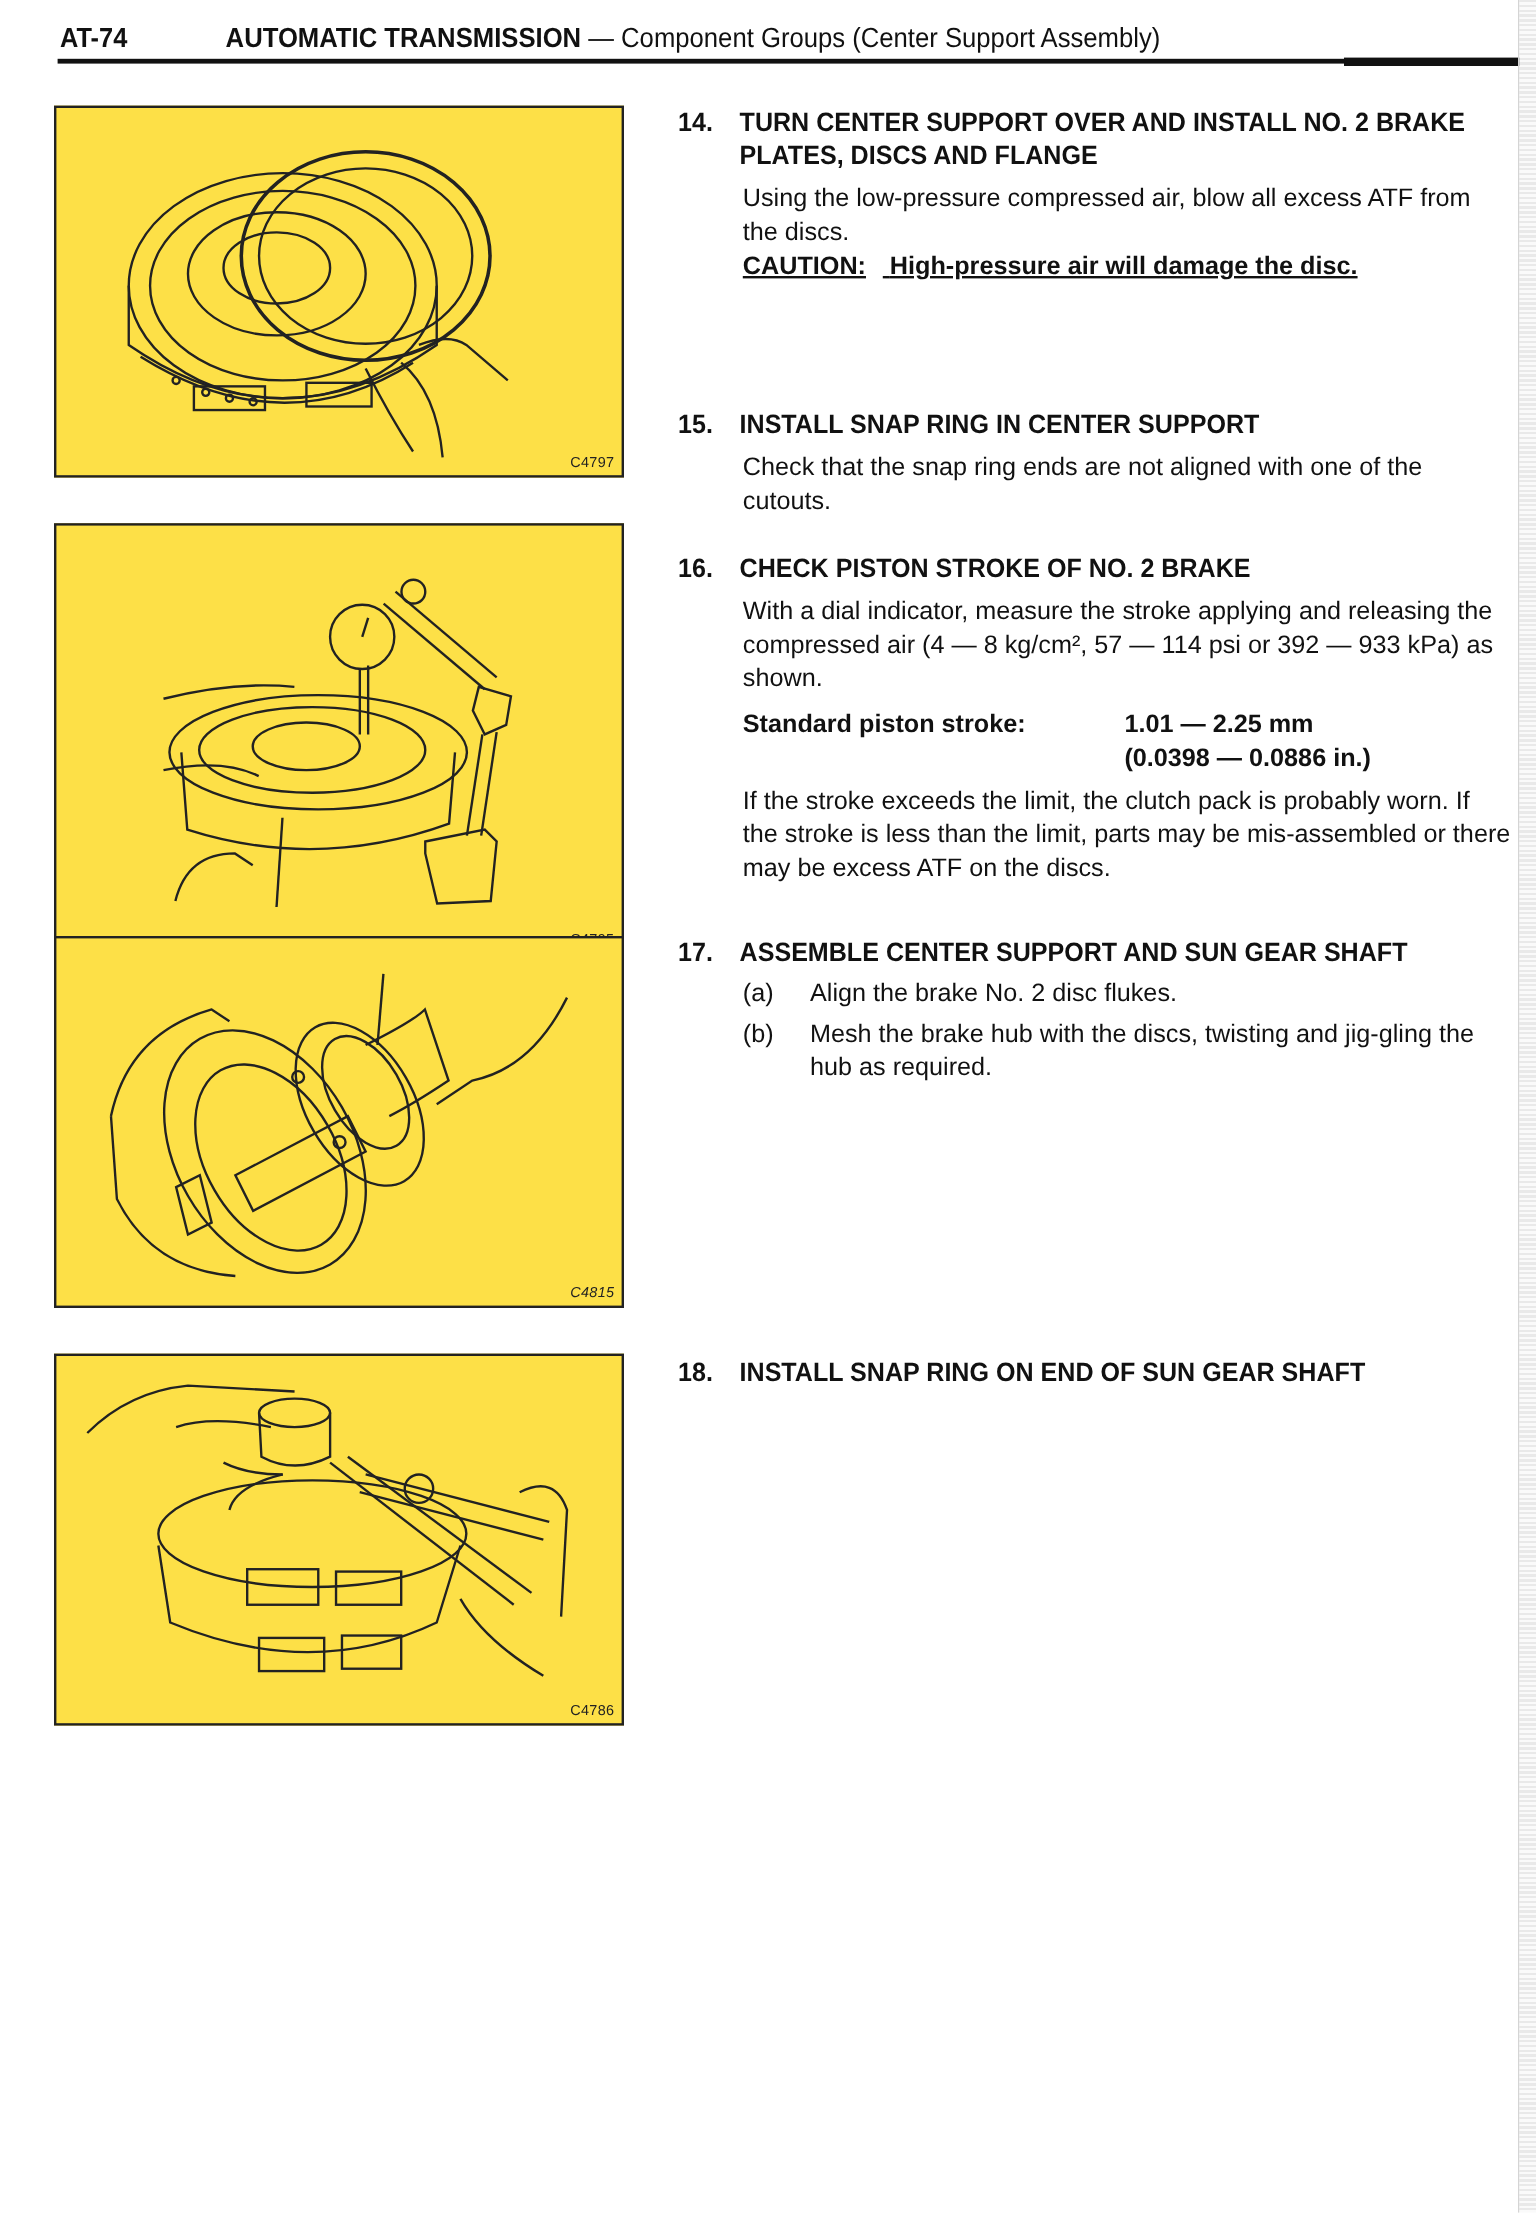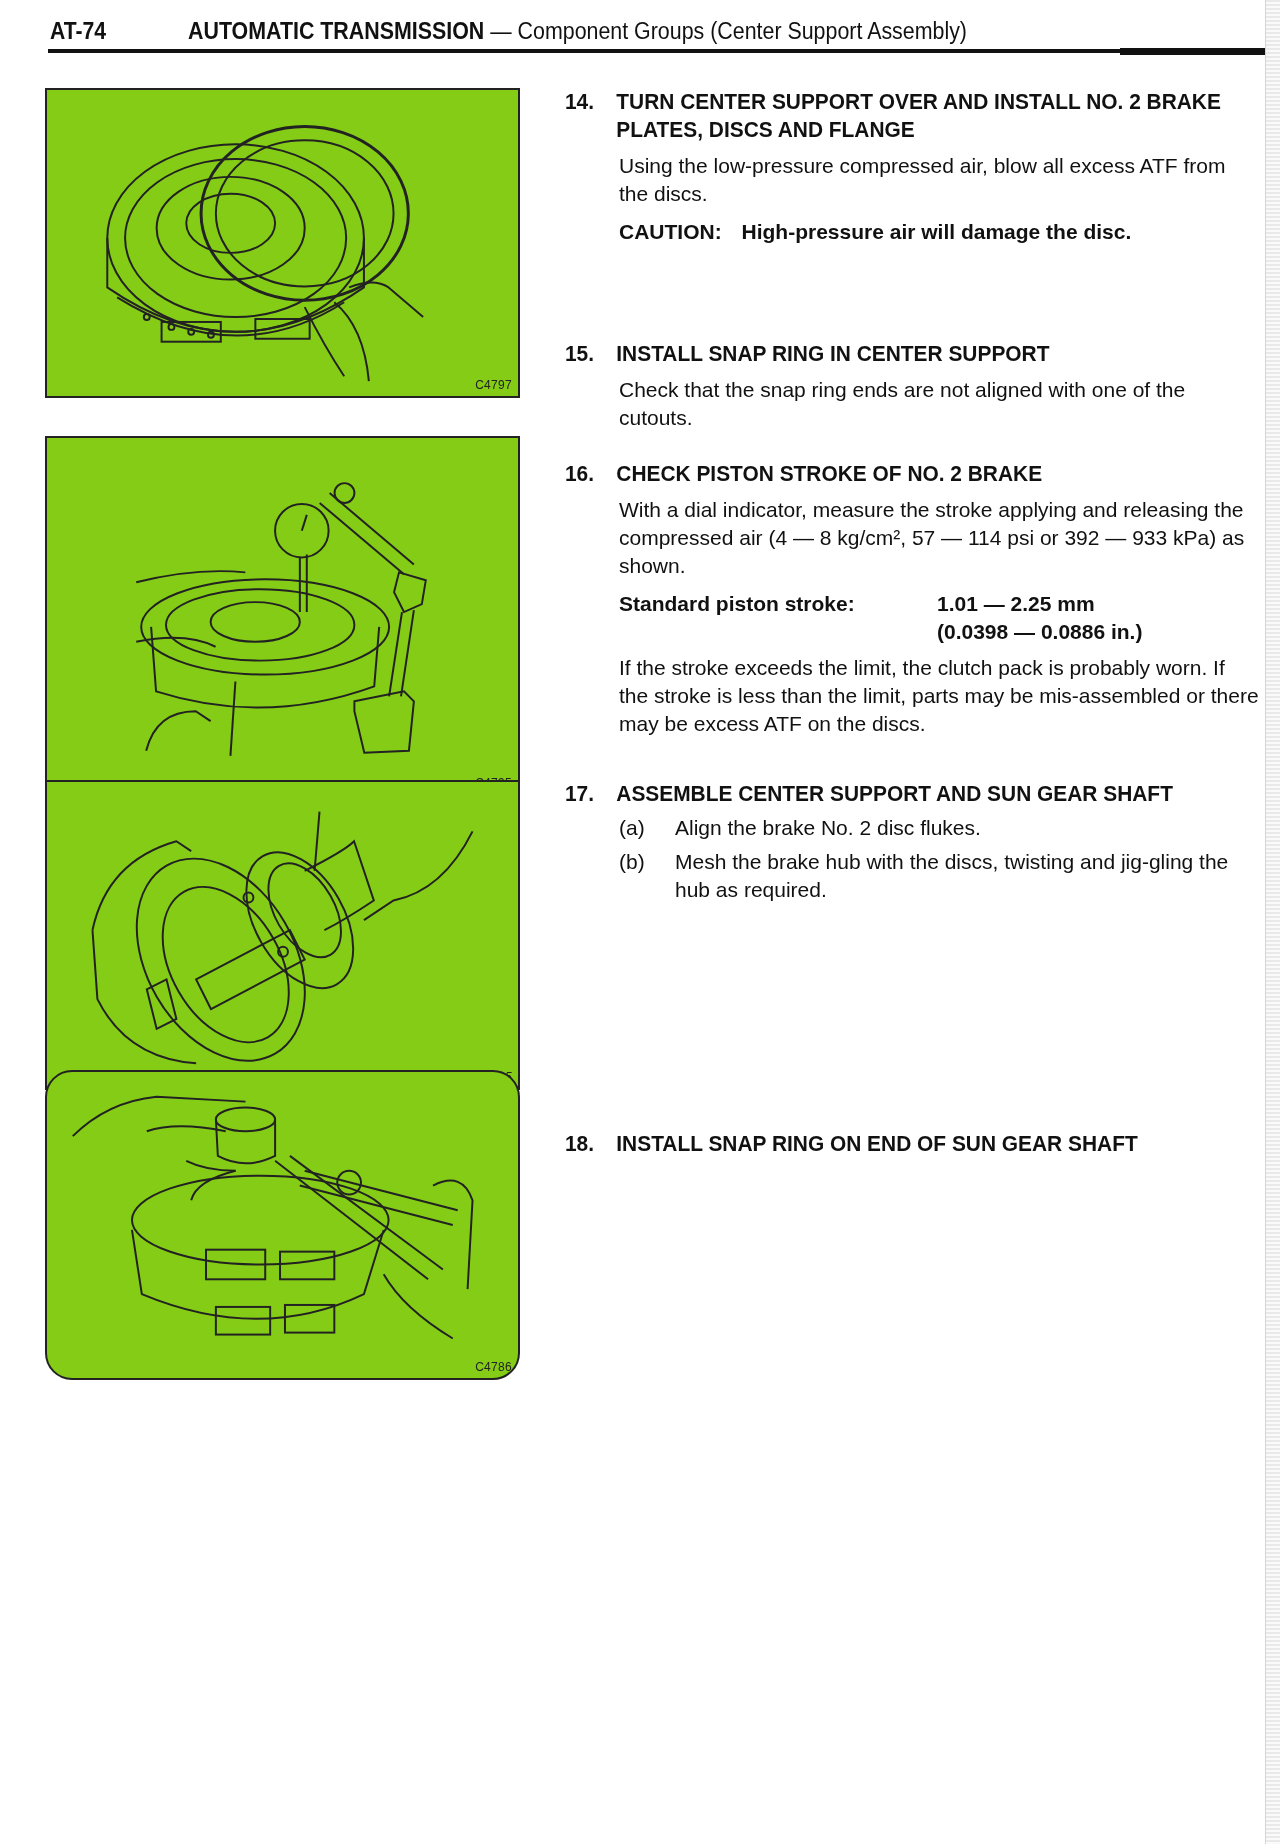--- a/index.html
+++ b/index.html
@@ -68,21 +68,21 @@
       height: 1844px;
       background: repeating-linear-gradient(180deg, #e9e9e9 0 2px, #fafafa 2px 4px);
       border-left: 1px solid #d4d4d4;
     }
     
     .figure {
       position: absolute;
       left: 45px;
       width: 475px;
       border: 2px solid #222;
-      background: #84cc16;
+      background: #fde047;
       box-sizing: border-box;
     }
     .figure svg { position: absolute; left: 0; top: 0; width: 100%; height: 100%; }
     .figure-code {
       position: absolute;
       right: 6px;
       bottom: 4px;
       font-size: 12px;
       color: #222;
       letter-spacing: 0.3px;
@@ -104,21 +104,21 @@
     }
     .step-num { width: 54px; flex: none; }
     .step-title { flex: 1; }
     .step-body {
       margin-left: 54px;
       font-size: 21px;
       line-height: 28px;
       width: 640px;
     }
     .para { margin-top: 8px; }
-    .caution { font-weight: bold; margin-top: 10px; }
+    .caution { font-weight: bold; margin-top: 0; text-decoration: underline; }
     .caution .label { margin-right: 14px; }
     .order-label { margin-right: 14px; }
     .spec {
       display: grid;
       grid-template-columns: 318px auto;
       font-weight: bold;
       margin-top: 10px;
       line-height: 28px;
     }
     .sub-item {
@@ -202,21 +202,21 @@
     <ellipse cx="260" cy="130" rx="30" ry="52" transform="rotate(-30 260 130)"></ellipse>
     <path d="M260 90 Q300 70 310 60 L330 120 Q300 140 280 150"></path>
     <path d="M275 30 L270 90"></path>
     <path d="M430 50 Q400 110 350 120 L320 140"></path>
     <circle cx="203" cy="117" r="5"></circle>
     <circle cx="238" cy="172" r="5"></circle>
   </svg>
   <span class="figure-code">C4815</span>
 </div>
 
-<div class="figure" style="top:1070px;height:310px;border-radius:27px;">
+<div class="figure" style="top:1128px;height:310px;">
   <svg viewBox="0 0 475 310" fill="none" stroke="#222" stroke-width="2">
     <ellipse cx="200" cy="48" rx="30" ry="12"></ellipse>
     <path d="M170 48 L172 85 Q200 100 230 85 L230 48"></path>
     <path d="M190 100 Q150 110 145 130"></path>
     <ellipse cx="215" cy="150" rx="130" ry="45"></ellipse>
     <path d="M85 160 L95 225 Q215 275 320 225 L340 160"></path>
     <rect x="160" y="180" width="60" height="30"></rect>
     <rect x="235" y="182" width="55" height="28"></rect>
     <rect x="170" y="238" width="55" height="28"></rect>
     <rect x="240" y="236" width="50" height="28"></rect>

